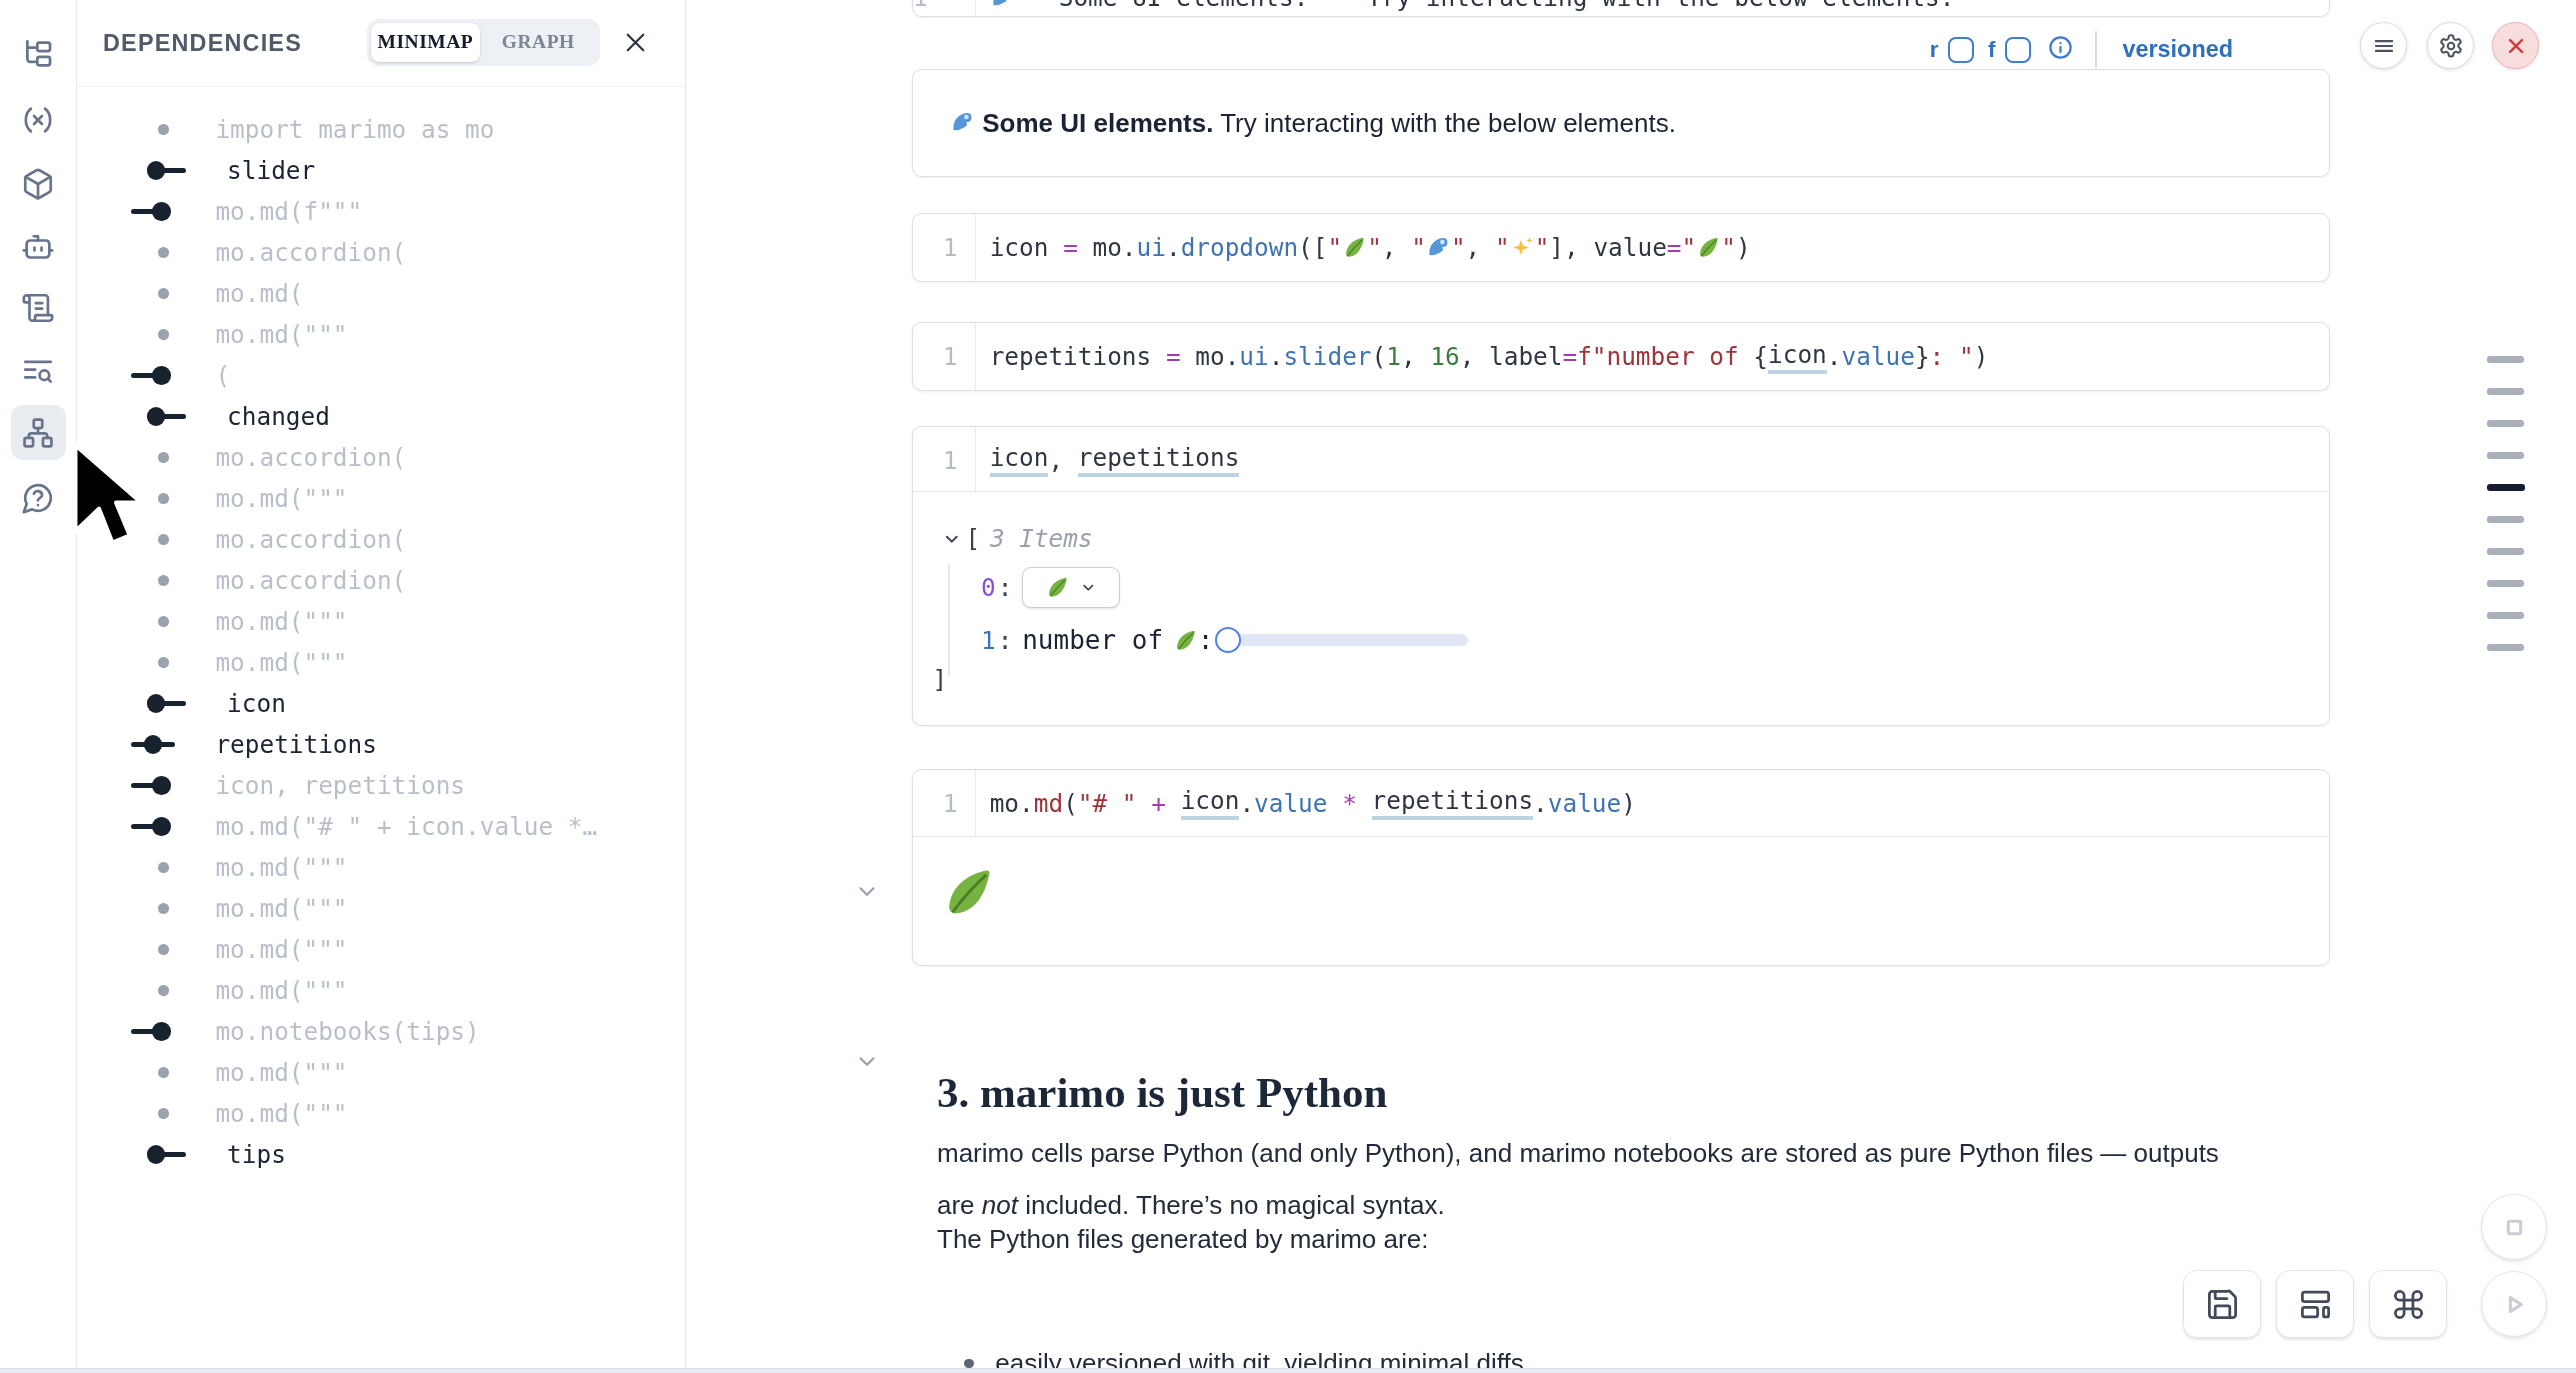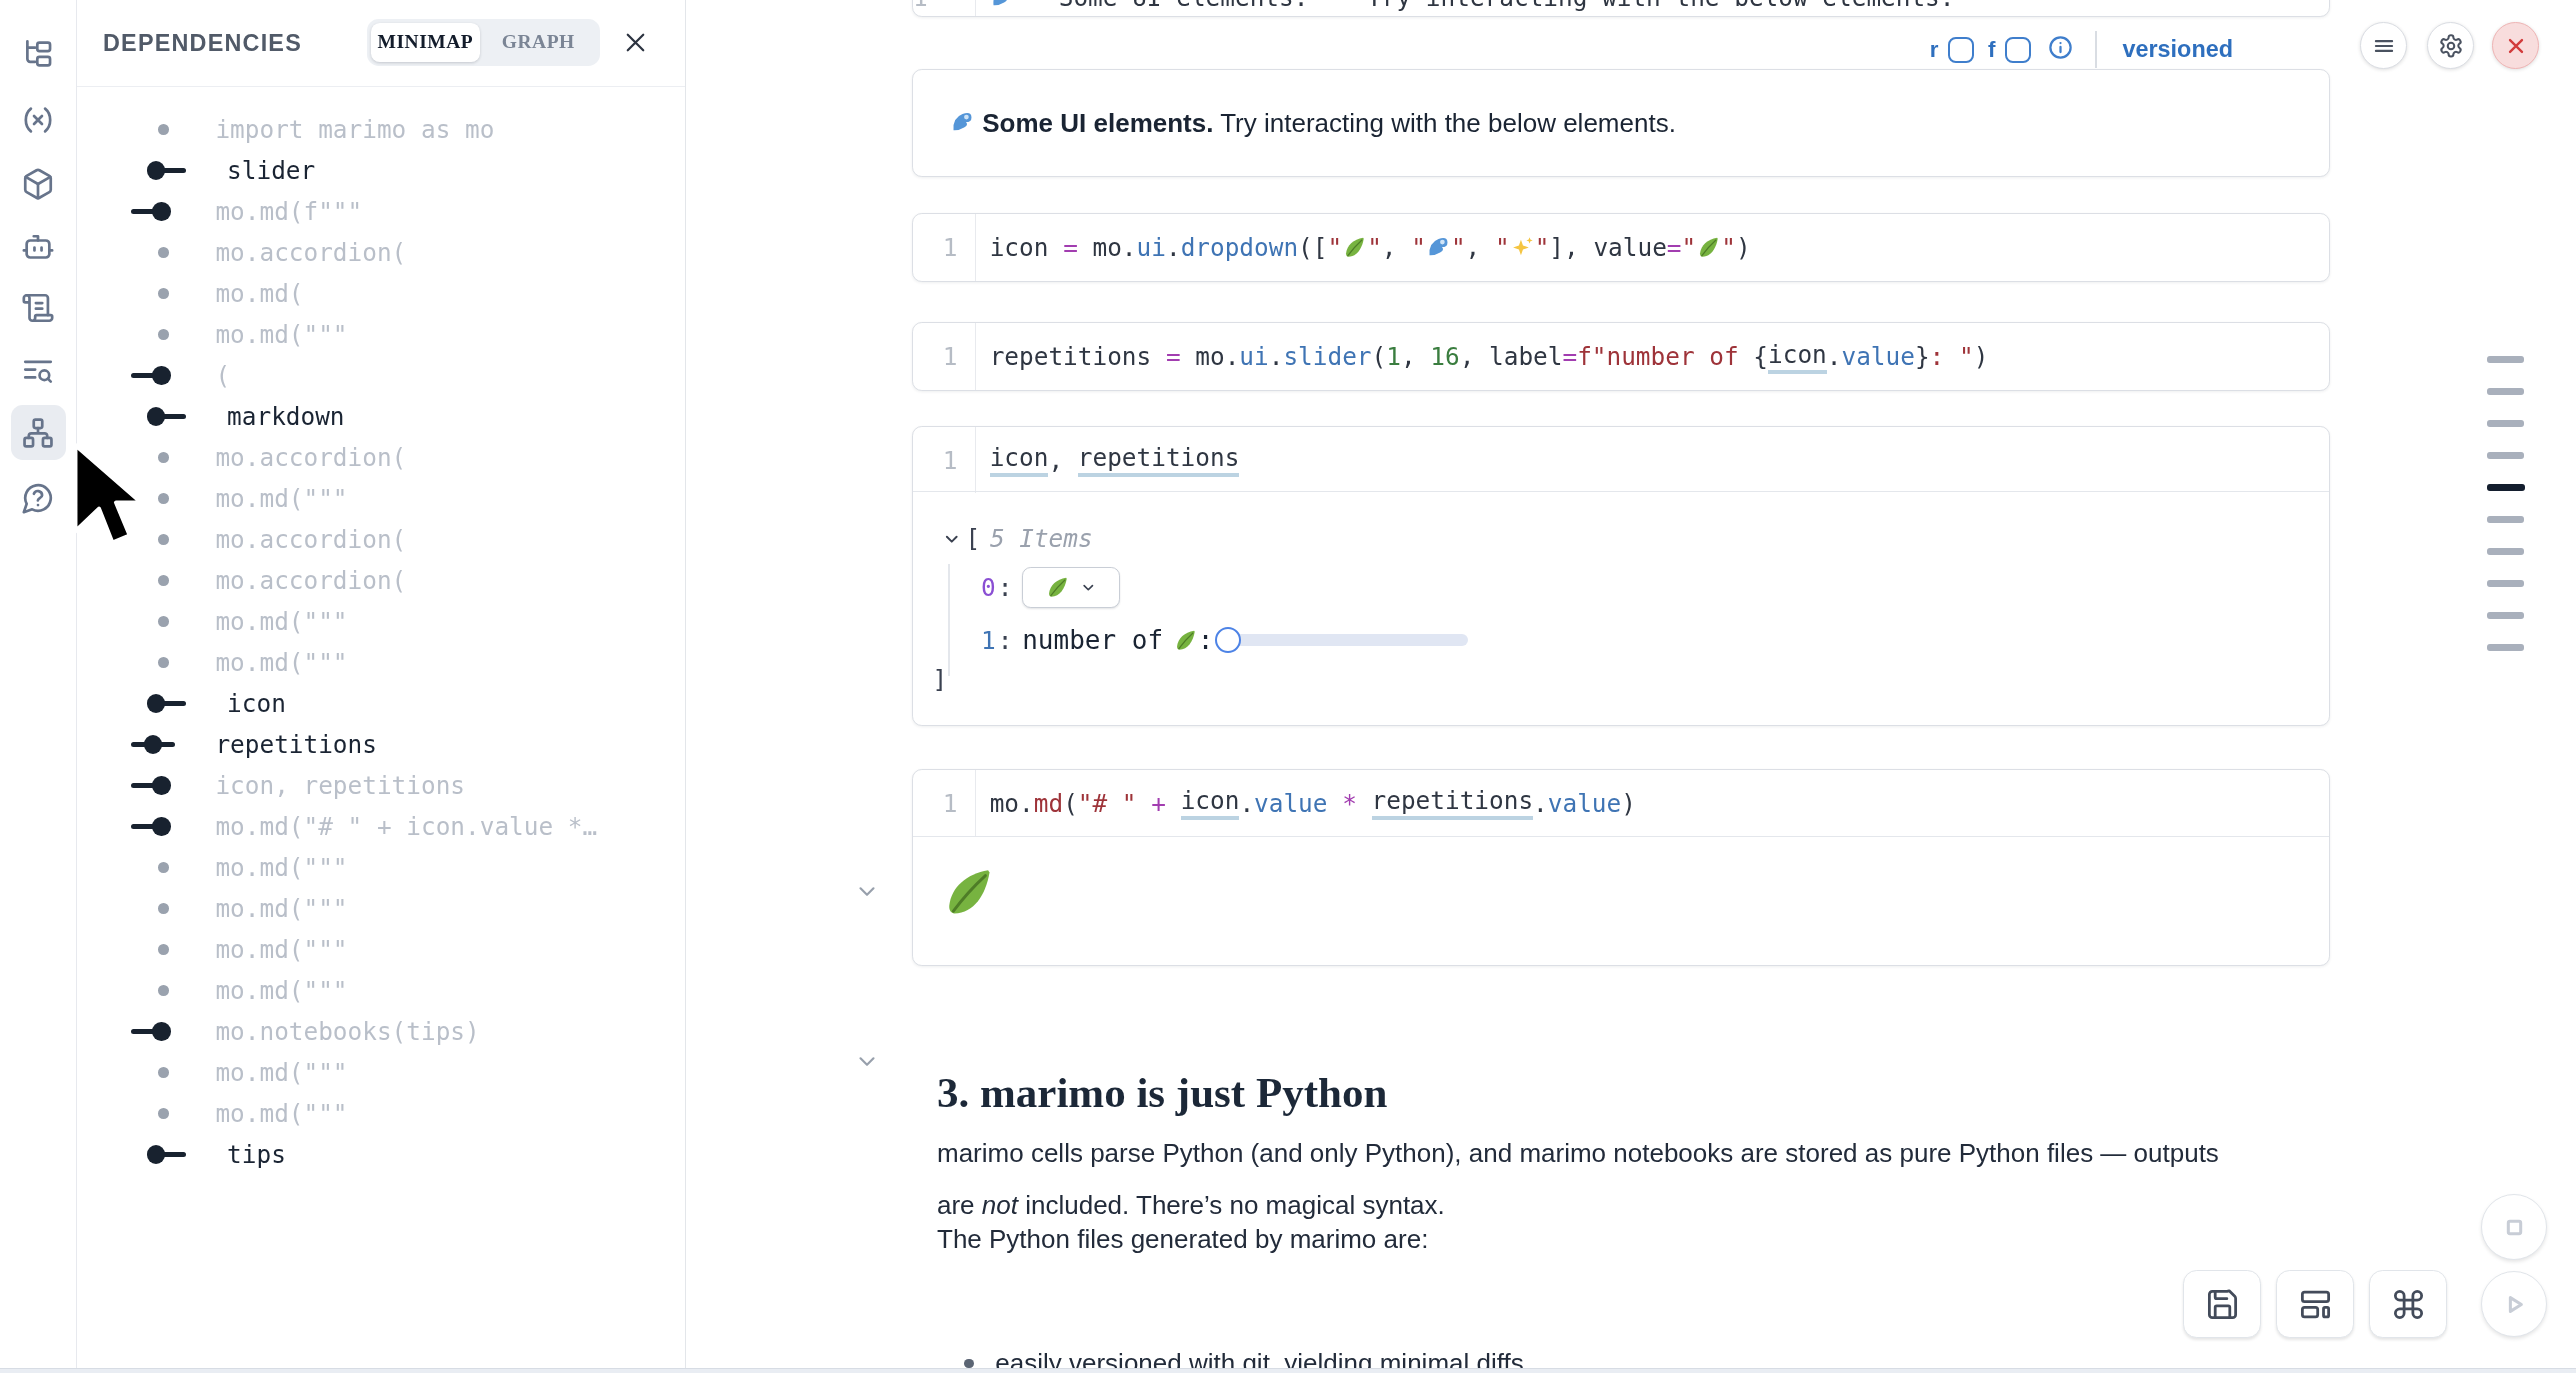--- a/index.html
+++ b/index.html
@@ -281,21 +281,21 @@
           <i class="gbar"></i>
           <i class="gbig"></i>
         </span>
         <span class="mm-text">(</span>
       </div>
       <div class="mm-row dark">
         <span class="mm-glyph g-def">
           <i class="gbig"></i>
           <i class="gbar"></i>
         </span>
-        <span class="mm-text">markdown</span>
+        <span class="mm-text">changed</span>
       </div>
       <div class="mm-row">
         <span class="mm-glyph g-dot">
           <i class="gdot"></i>
         </span>
         <span class="mm-text">mo.accordion(</span>
       </div>
       <div class="mm-row">
         <span class="mm-glyph g-dot">
           <i class="gdot"></i>
@@ -470,21 +470,21 @@
   </div>
   <div class="divider"></div>
 
   <div class="arr" id="arr-head">
     <span class="chev">
         <svg viewBox="0 0 24 24">
           <use href="#chev-down"></use>
         </svg>
       </span>
     <span>[</span>
-    <span id="arr-items-label">5 Items</span>
+    <span id="arr-items-label">3 Items</span>
   </div>
   <div id="arr-guide"></div>
 
   <div class="arr" id="arr-item0">
     <span class="idx idx0">0</span>
     <span class="idx-colon">:</span>
     <span id="dd-widget">
       <span class="em">
           <svg viewBox="0 0 32 32">
             <use href="#em-leaf"></use>

